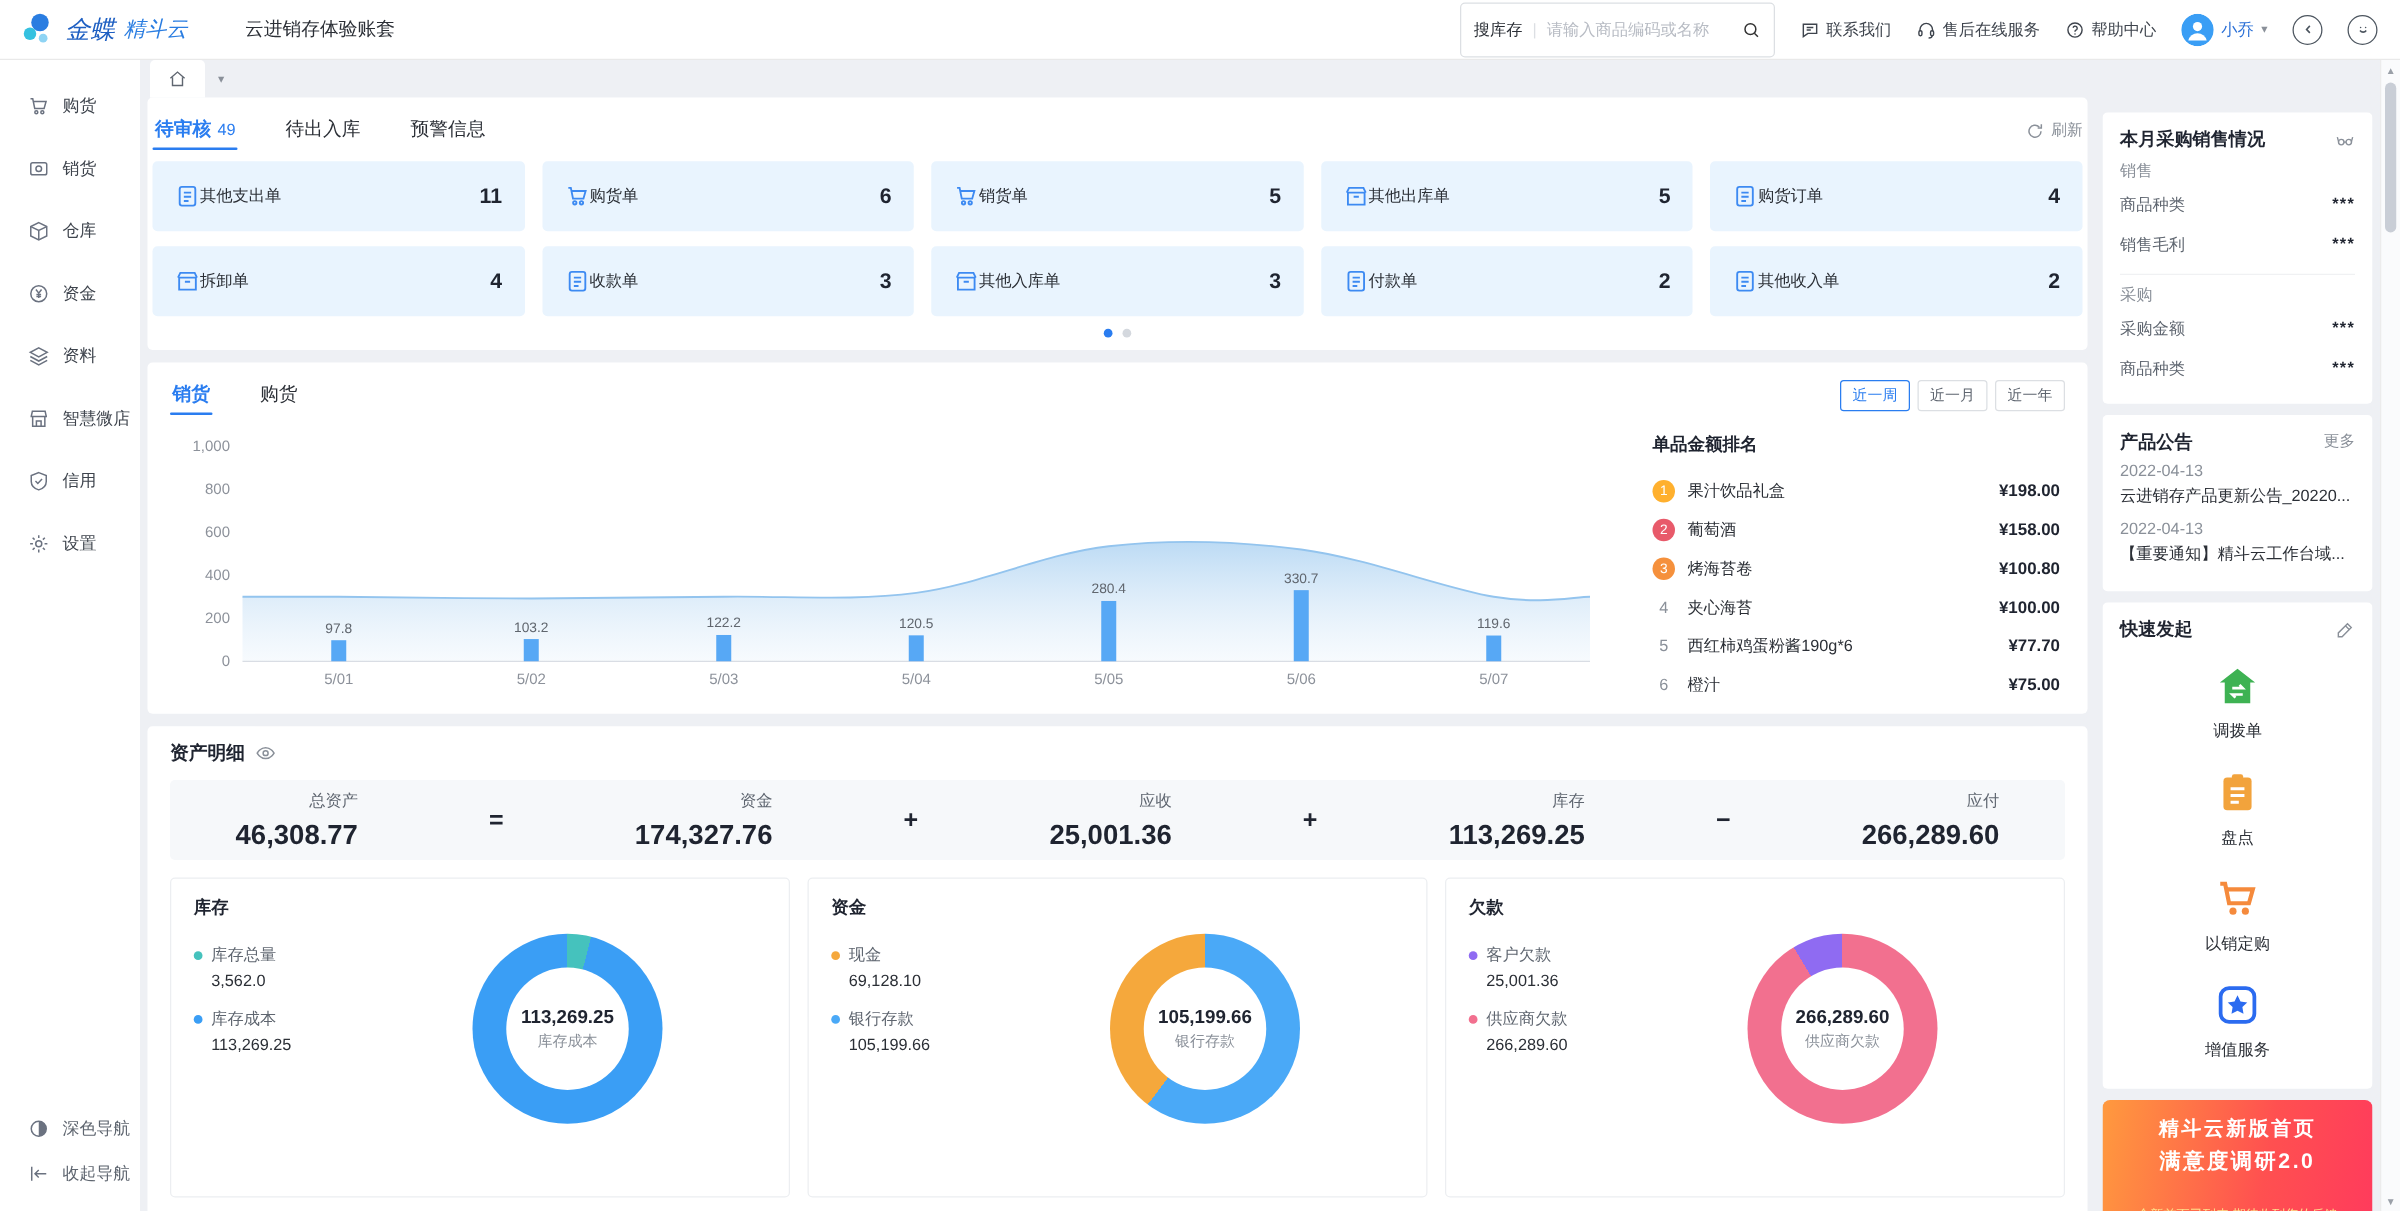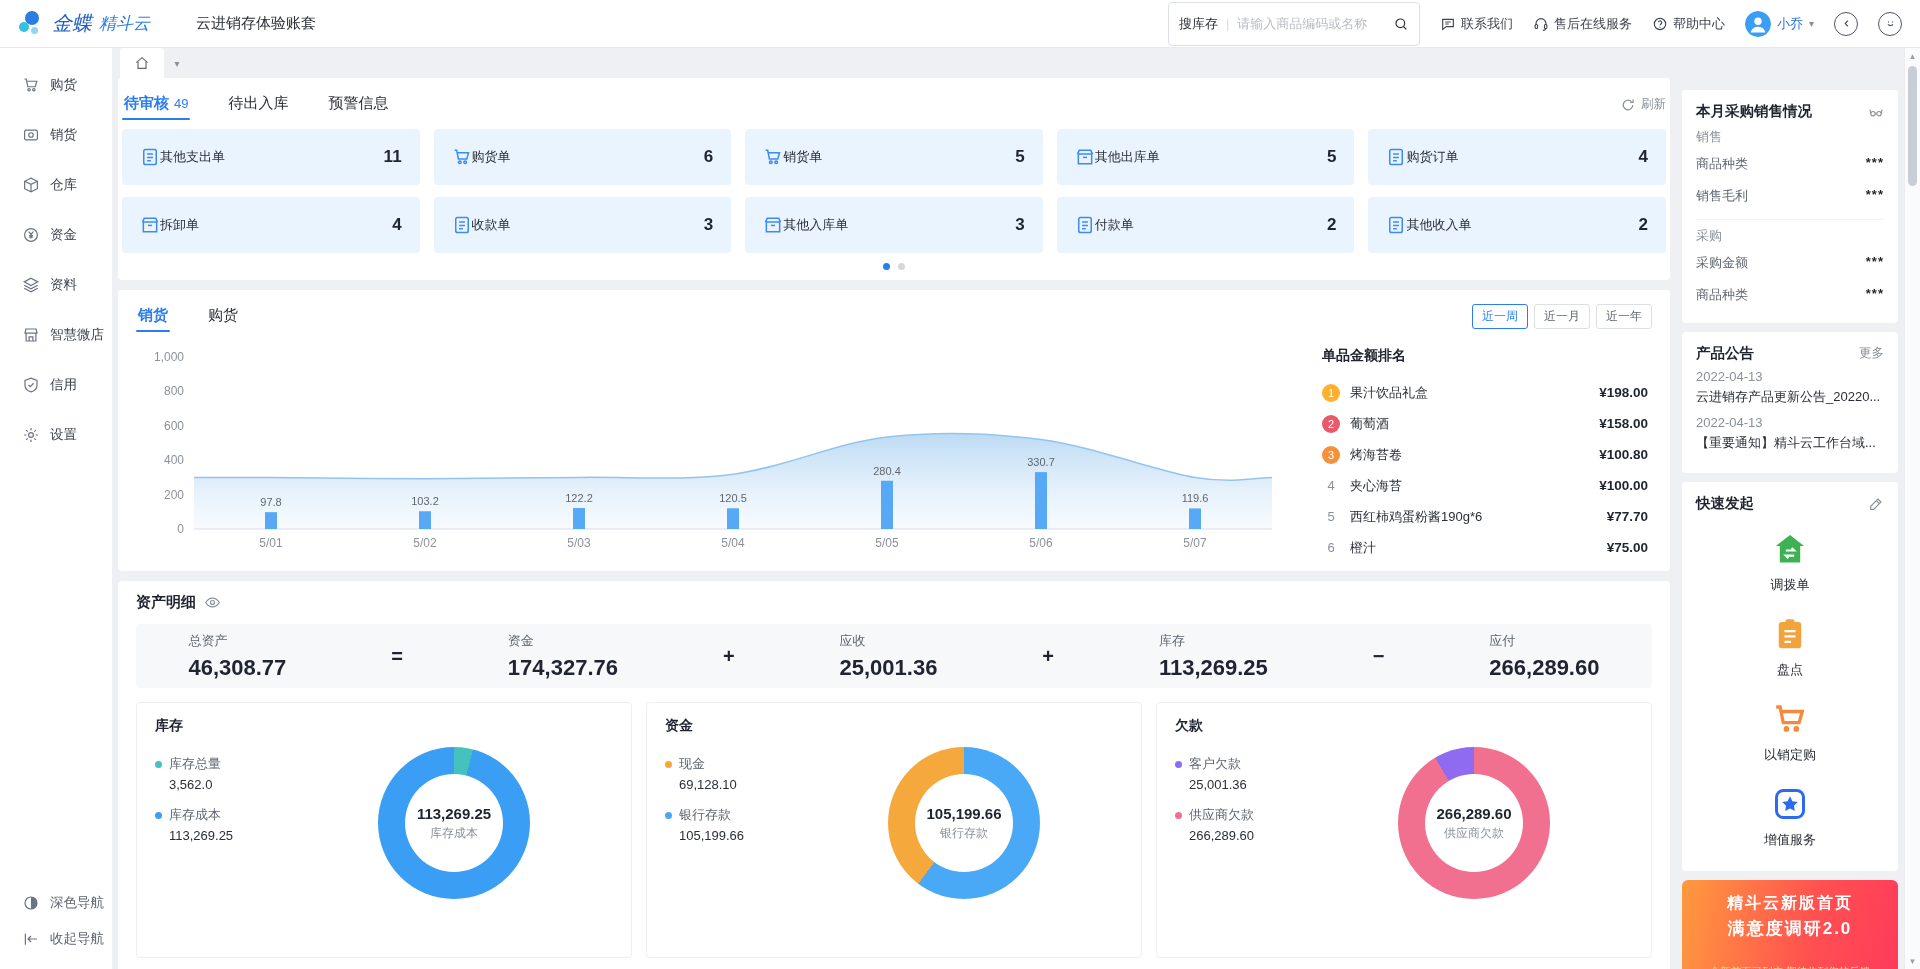--- a/index.html
+++ b/index.html
@@ -78,21 +78,21 @@
   .m1{background:#ffb02e}.m2{background:#e85a6a}.m3{background:#f5903c}
   .rank-num{width:18px;text-align:center;color:#8a9099;flex-shrink:0}
   .rank-name{flex:1;overflow:hidden;text-overflow:ellipsis;white-space:nowrap;color:#2b2f36}
   .rank-amt{font-weight:bold;color:#1f2430;font-size:13.5px}
   
   .assets-card{padding:12px 18px 16px}
   .assets-head{display:flex;align-items:center;gap:8px;margin-bottom:12px}
   .assets-title{font-weight:bold;font-size:15px;color:#1f2430}
   .eye{width:17px;height:17px;color:#8a9099;cursor:pointer}
   .formula{background:#f6f8fa;border-radius:4px;height:64px;display:flex;align-items:center;justify-content:space-around;margin-bottom:14px}
-  .f-item{text-align:left}
+  .f-item{text-align:right}
   .f-label{color:#5f6670;font-size:13px;margin-bottom:5px}
   .f-value{font-size:22px;font-weight:bold;color:#1f2430}
   .f-op{font-size:20px;color:#1f2430;font-weight:bold}
   .panels{display:flex;gap:14px}
   .panel{flex:1;border:1px solid #eceef1;border-radius:4px;padding:14px 18px;height:256px}
   .panel-title{font-weight:bold;font-size:14px;color:#1f2430;margin-bottom:12px}
   .panel-body{display:flex}
   .legend{width:140px;padding-top:8px;flex-shrink:0}
   .leg-item{margin-bottom:14px}
   .leg-head{display:flex;align-items:center;gap:7px;color:#5f6670}

